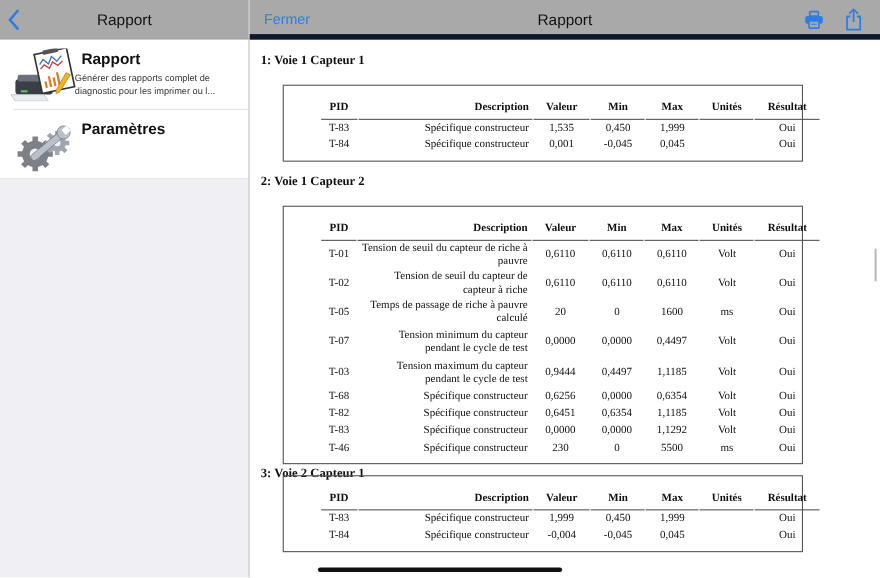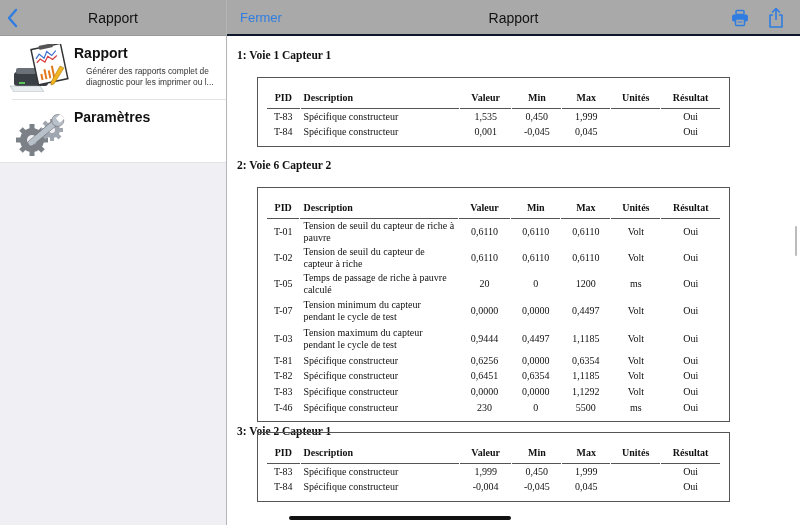--- a/index.html
+++ b/index.html
@@ -10,39 +10,39 @@
   .left { position: absolute; left: 0; top: 0; width: 226px; height: 525px; background: #efeff4; }
   .left-nav { position: absolute; left: 0; top: 0; width: 226px; height: 36px; background: #a9a9a9; border-bottom: 1px solid #9a9a9a; }
   .back { position: absolute; left: 5px; top: 7px; width: 16px; height: 22px; cursor: pointer; }
   .left-title { position: absolute; left: 0; right: 0; top: 10px; text-align: center; font-size: 14px; color: #111; }
   .list { position: absolute; left: 0; top: 36px; width: 226px; background: #fff; }
   .item { position: relative; height: 63.5px; cursor: pointer; }
   .item .sep { position: absolute; left: 12px; right: 0; bottom: 0; height: 1px; background: #e3e3e6; }
   .item:last-child .sep { left: 0; }
   .item .icon { position: absolute; left: 10px; top: 8px; width: 62px; height: 48px; }
   .item .title { position: absolute; left: 74px; top: 9px; font-size: 14px; font-weight: bold; color: #111; }
-  .item .desc { position: absolute; left: 86px; top: 30px; width: 140px; font-size: 8.4px; line-height: 11px; color: #333; }
+  .item .desc { position: absolute; left: 68px; top: 30px; width: 140px; font-size: 8.4px; line-height: 11px; color: #333; }
 
   
   .vdiv { position: absolute; left: 226px; top: 0; width: 1px; height: 525px; background: #b5b5b5; }
 
   
   .right { position: absolute; left: 227px; top: 0; width: 573px; height: 525px; background: #fff; }
-  .right-nav { position: absolute; left: 0; top: 0; width: 573px; height: 36px; background: #a9a9a9; border-bottom: 2px solid #0f172a; }
+  .right-nav { position: absolute; left: 0; top: 0; width: 573px; height: 36px; background: #a9a9a9; border-bottom: 5px solid #0f172a; }
   .close-btn { position: absolute; left: 13px; top: 10px; font-size: 13px; color: #2f7de1; cursor: pointer; }
   .right-title { position: absolute; left: 0; right: 0; top: 10px; text-align: center; font-size: 14px; color: #111; }
   .print-btn { position: absolute; left: 504px; top: 9px; width: 18px; height: 18px; cursor: pointer; }
   .share-btn { position: absolute; left: 541px; top: 7px; width: 16px; height: 22px; cursor: pointer; }
 
   .doc { position: absolute; left: 0; top: 36px; width: 573px; height: 342px; font-family: "Liberation Serif", serif; color: #111; }
   .section-title { position: absolute; left: 10px; font-size: 11.5px; font-weight: bold; }
   .tbox { position: absolute; left: 30px; width: 473px; border: 1px solid #555; padding: 0 8px; }
-  table { border-collapse: separate; border-spacing: 1px 0; width: 100%; font-size: 10px; }
+  table { border-collapse: separate; border-spacing: 1px 0; width: 100%; font-size: 10px; margin-left: 25px; }
   th { font-weight: bold; padding: 10px 3px 5px 3px; border-bottom: 1.5px solid #555; text-align: center; height: 31px; vertical-align: bottom; }
-  th.l, td.l { text-align: left; }
+  th.l, td.l { text-align: right; }
   td { padding: 1px 3px; text-align: center; height: 15.6px; vertical-align: middle; line-height: 12px; }
   td.two { height: 28px; }
   .c-pid { width: 36px; }
   .c-desc { width: 196px; }
   .c-val { width: 58px; text-align: center; }
   .c-min { width: 55px; }
   .c-max { width: 55px; }
   .c-unit { width: 55px; }
   .c-res { width: 65px; }
 
@@ -185,21 +185,21 @@
             <td></td>
             <td>Oui</td>
           </tr>
           <tr>
               <td colspan="7" style="height:6px"></td>
             </tr>
         </tbody>
       </table>
     </div>
 
-    <div class="section-title" style="top:123px">2: Voie 6 Capteur 2</div>
+    <div class="section-title" style="top:123px">2: Voie 1 Capteur 2</div>
     <div class="tbox" style="top:151px">
       <table>
         <thead>
           <tr>
             <th class="c-pid">PID</th>
             <th class="c-desc l">Description</th>
             <th class="c-val">Valeur</th>
             <th class="c-min">Min</th>
             <th class="c-max">Max</th>
             <th class="c-unit">Unités</th>
@@ -223,21 +223,21 @@
             <td>0,6110</td>
             <td>0,6110</td>
             <td>Volt</td>
             <td>Oui</td>
           </tr>
           <tr>
             <td>T-05</td>
             <td class="l">Temps de passage de riche à pauvre calculé</td>
             <td>20</td>
             <td>0</td>
-            <td>1200</td>
+            <td>1600</td>
             <td>ms</td>
             <td>Oui</td>
           </tr>
           <tr>
             <td class="two">T-07</td>
             <td class="l two">Tension minimum du capteur pendant le cycle de test</td>
             <td>0,0000</td>
             <td>0,0000</td>
             <td>0,4497</td>
             <td>Volt</td>
@@ -246,21 +246,21 @@
           <tr>
             <td class="two">T-03</td>
             <td class="l two">Tension maximum du capteur pendant le cycle de test</td>
             <td>0,9444</td>
             <td>0,4497</td>
             <td>1,1185</td>
             <td>Volt</td>
             <td>Oui</td>
           </tr>
           <tr>
-            <td>T-81</td>
+            <td>T-68</td>
             <td class="l">Spécifique constructeur</td>
             <td>0,6256</td>
             <td>0,0000</td>
             <td>0,6354</td>
             <td>Volt</td>
             <td>Oui</td>
           </tr>
           <tr>
             <td>T-82</td>
             <td class="l">Spécifique constructeur</td>

